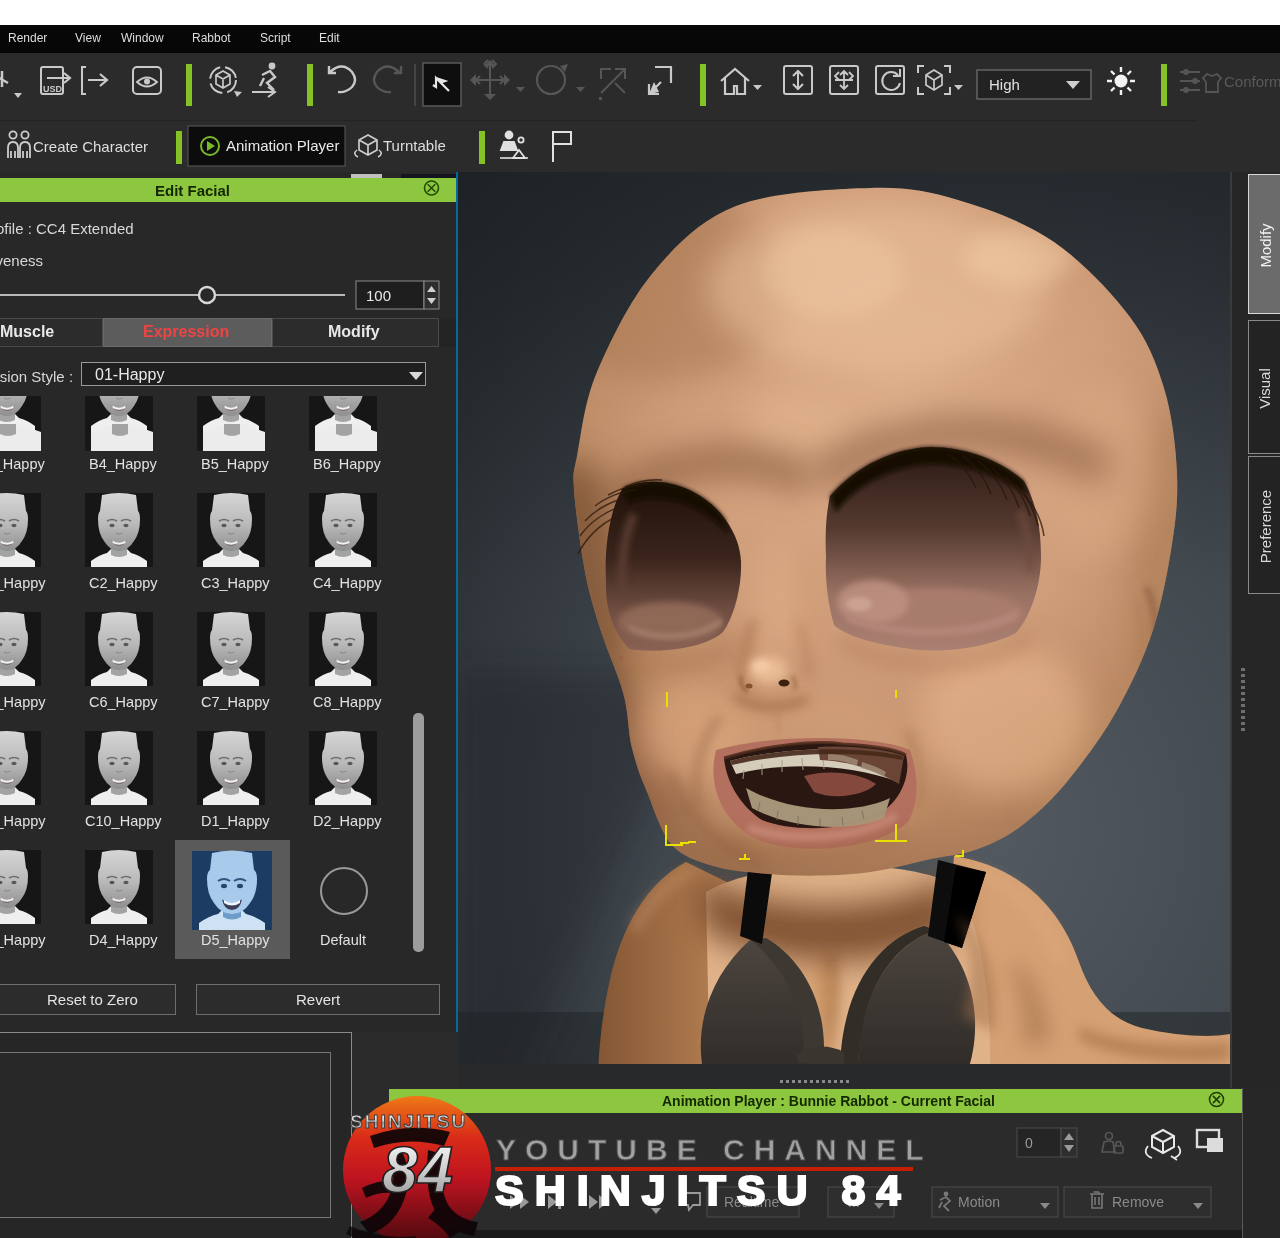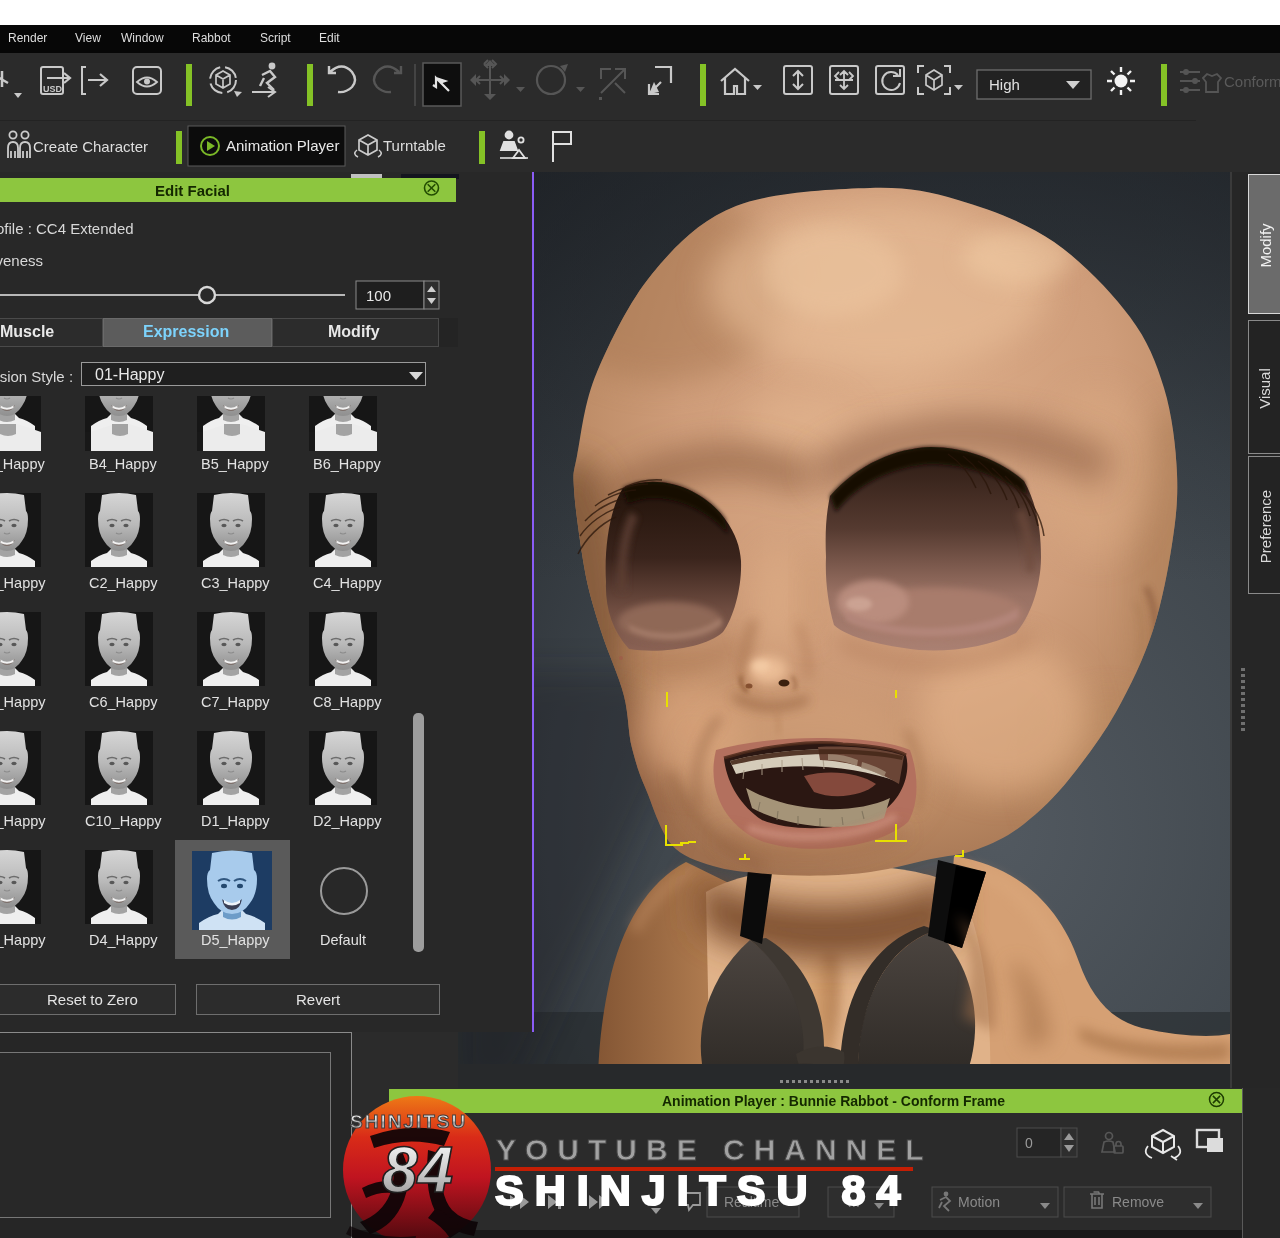--- a/index.html
+++ b/index.html
@@ -393,21 +393,21 @@
           <rect x="2" y="30" width="4" height="3"></rect>
           <rect x="2" y="36" width="4" height="3"></rect>
           <rect x="2" y="42" width="4" height="3"></rect>
           <rect x="2" y="48" width="4" height="3"></rect>
           <rect x="2" y="54" width="4" height="3"></rect>
           <rect x="2" y="60" width="4" height="3"></rect>
       </g>
     </svg>
   </div>
 
-  <div id="panel" class="abs" style="left:0;top:172px;width:534px;height:860px;background:#282828;border-right:2px solid #8b5cf6;overflow:hidden;padding-left:24px;">
+  <div id="panel" class="abs" style="left:0;top:172px;width:458px;height:860px;background:#282828;border-right:2px solid #0369a1;overflow:hidden;padding-left:24px;">
     <div class="abs" style="left:351px;top:2px;width:31px;height:5px;background:#c0c0c0;"></div>
     <div class="abs" style="left:401px;top:2px;width:58px;height:5px;background:#14151e;"></div>
     <div class="abs" style="left:0;top:6px;width:456px;height:24px;background:#8dc63f;">
       <span style="position:absolute;left:155px;top:4px;font-size:15px;font-weight:bold;color:#142800;">Edit Facial</span>
       <svg width="20" height="20" style="position:absolute;left:422px;top:2px;">
         <circle cx="9.5" cy="8" r="7" fill="none" stroke="#234d02" stroke-width="1.6"></circle>
         <path d="M 5.7 4.2 L 13.3 11.8 M 13.3 4.2 L 5.7 11.8" stroke="#234d02" stroke-width="1.6"></path>
       </svg>
     </div>
     <span class="abs txt" style="left:-19px;top:48px;font-size:15px;">Profile : CC4 Extended</span>
@@ -421,21 +421,21 @@
       <rect x="424" y="4" width="15" height="28" fill="#2e2e2e" stroke="#8a8a8a"></rect>
       <path d="M 427 15 l 9 0 l -4.5 -6 z" fill="#cfcfcf"></path>
       <path d="M 427 21 l 9 0 l -4.5 6 z" fill="#cfcfcf"></path>
     </svg>
 
     <div class="abs" style="left:0;top:146px;width:458px;height:29px;background:#242424;">
       <div class="abs" style="left:-40px;top:0;width:143px;height:29px;background:#2c2c2c;border:1px solid #4a4a4a;"></div>
       <div class="abs" style="left:103px;top:0;width:169px;height:29px;background:#5c5c5c;border:1px solid #6a6a6a;"></div>
       <div class="abs" style="left:272px;top:0;width:167px;height:29px;background:#2c2c2c;border:1px solid #4a4a4a;"></div>
       <span class="abs" style="left:0px;top:5px;font-size:16px;font-weight:bold;color:#e8e8e8;">Muscle</span>
-      <span class="abs" style="left:143px;top:5px;font-size:16px;font-weight:bold;color:#7dd3fc;">Expression</span>
+      <span class="abs" style="left:143px;top:5px;font-size:16px;font-weight:bold;color:#ef4444;">Expression</span>
       <span class="abs" style="left:328px;top:5px;font-size:16px;font-weight:bold;color:#e8e8e8;">Modify</span>
     </div>
 
     <span class="abs txt" style="left:-47px;top:196px;font-size:15px;">Expression Style :</span>
     <div class="abs" style="left:81px;top:190px;width:345px;height:24px;background:#1f1f1f;border:1px solid #9a9a9a;">
       <span class="abs" style="left:13px;top:3px;font-size:16px;color:#e8e8e8;">01-Happy</span>
       <svg width="20" height="24" style="position:absolute;left:325px;top:0;">
           <path d="M 2 9 l 14 0 l -7 8 z" fill="#d8d8d8"></path>
         </svg>
     </div>
@@ -542,21 +542,21 @@
       <span class="abs" style="left:99px;top:6px;font-size:15px;color:#e4e4e4;">Revert</span>
     </div>
   </div>
 
   <div class="abs" style="left:0;top:1032px;width:352px;height:206px;background:#262626;border-top:1px solid #8a8a8a;border-right:1px solid #8a8a8a;"></div>
   <div class="abs" style="left:0;top:1052px;width:331px;height:166px;background:#282828;border:1px solid #777;border-left:none;"></div>
 
   <div id="timeline" class="abs" style="left:352px;top:1088px;width:890px;height:150px;background:#2b2b2b;overflow:hidden;">
 
     <div class="abs" style="left:37px;top:1px;width:853px;height:24px;background:#8dc63f;">
-      <span class="abs" style="left:273px;top:4px;font-size:14px;font-weight:bold;color:#142800;">Animation Player : Bunnie Rabbot - Conform Frame</span>
+      <span class="abs" style="left:273px;top:4px;font-size:14px;font-weight:bold;color:#142800;">Animation Player : Bunnie Rabbot - Current Facial</span>
       <svg width="20" height="20" style="position:absolute;left:818px;top:2px;">
         <circle cx="9.5" cy="8.5" r="7" fill="none" stroke="#1e3c02" stroke-width="1.5"></circle>
         <path d="M 5.9 4.9 L 13.1 12.1 M 13.1 4.9 L 5.9 12.1" stroke="#1e3c02" stroke-width="1.5"></path>
       </svg>
     </div>
     <svg width="890" height="150" style="position:absolute;left:0;top:0;">
 
       <g fill="#9a9a9a">
         <path d="M 120 107 l 0 14 m 1 0 l 8 -7 z" stroke="#9a9a9a" stroke-width="2"></path>
         <path d="M 131 114 l -9 -7 v 14 z"></path>

